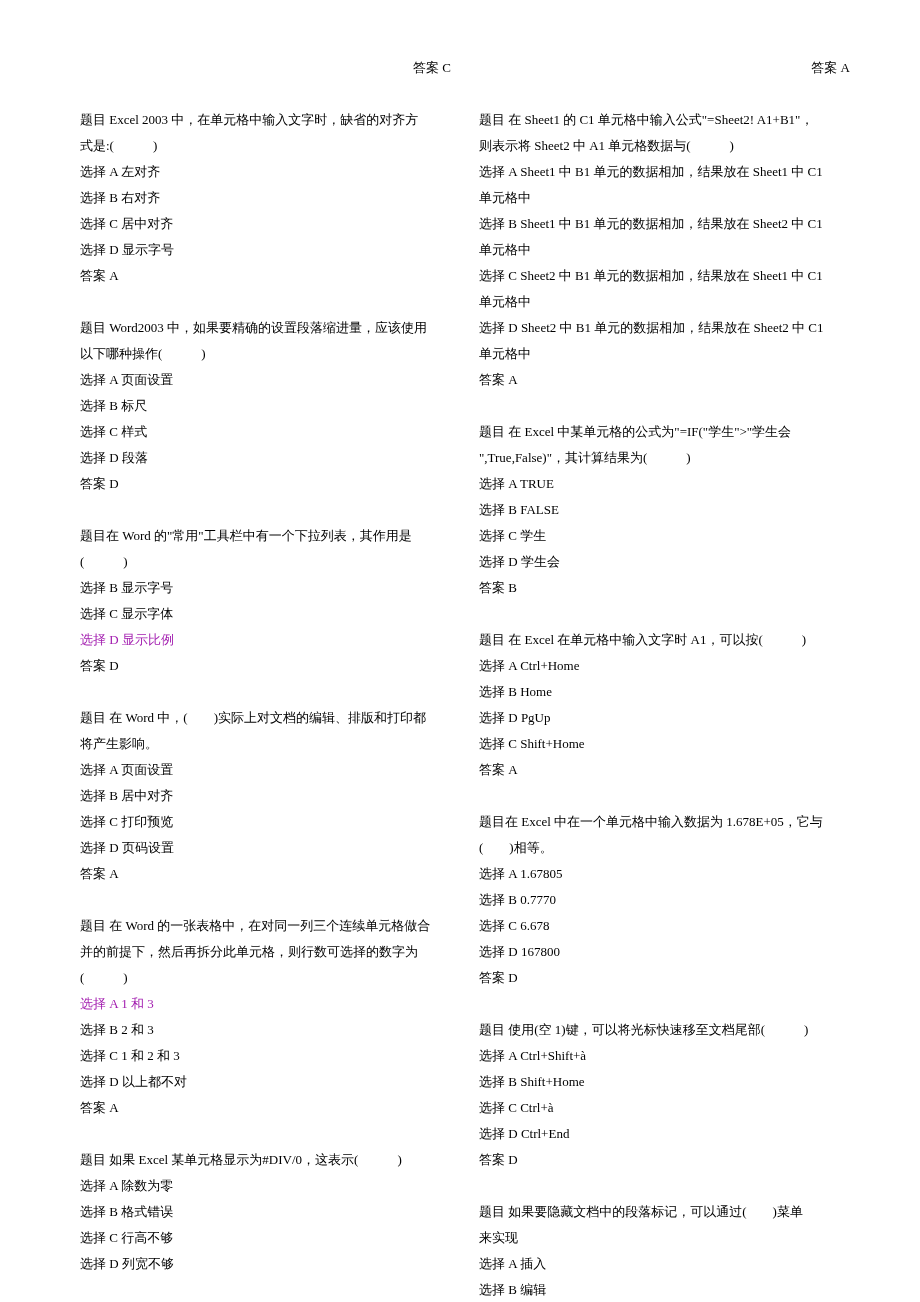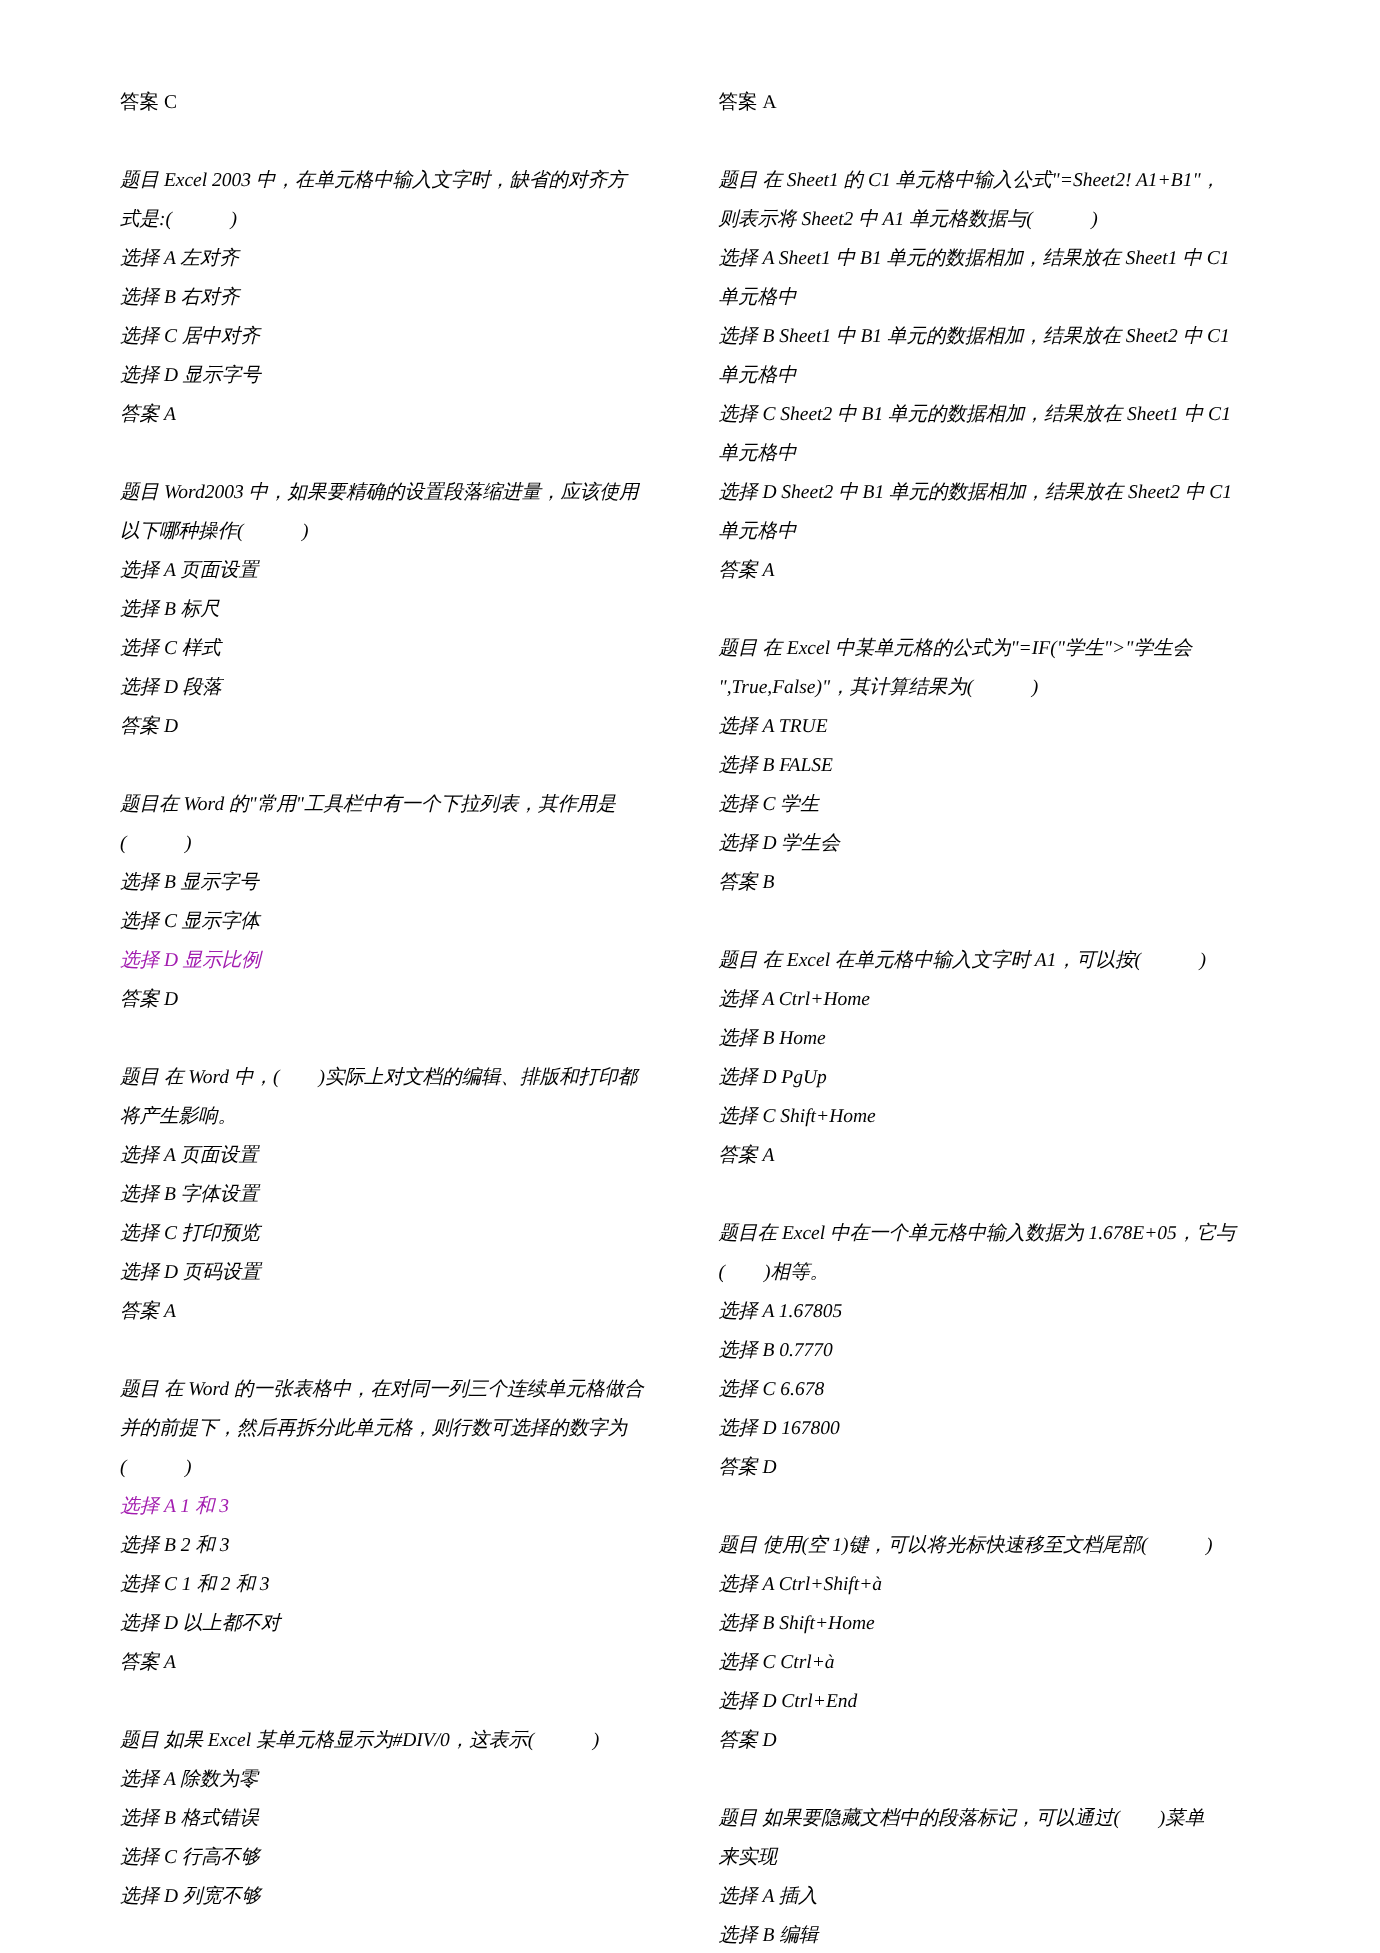--- a/index.html
+++ b/index.html
@@ -15,30 +15,30 @@
     width: 920px;
     min-height: 1302px;
     padding: 55px 70px 55px 80px;
     box-sizing: border-box;
     column-count: 2;
     column-gap: 28px;
   }
   .block {
     break-inside: avoid-column;
     margin-bottom: 26px;
-    font-style: italic;
   }
   .line {
     display: block;
   }
   .red {
     color: #a21caf;
   }
   .standalone-answer {
     margin-bottom: 26px;
+    text-align: right;
   }
 </style>
 </head>
 <body>
 
 <div class="page">
 
   <div class="standalone-answer">
     <span class="line">答案 C</span>
   </div>
@@ -69,21 +69,21 @@
     <span class="line">选择 B 显示字号</span>
     <span class="line">选择 C 显示字体</span>
     <span class="line red">选择 D 显示比例</span>
     <span class="line">答案 D</span>
   </div>
 
   <div class="block">
     <span class="line">题目 在 Word 中，(　　)实际上对文档的编辑、排版和打印都</span>
     <span class="line">将产生影响。</span>
     <span class="line">选择 A 页面设置</span>
-    <span class="line">选择 B 字体设置</span>
+    <span class="line">选择 B 居中对齐</span>
     <span class="line">选择 C 打印预览</span>
     <span class="line">选择 D 页码设置</span>
     <span class="line">答案 A</span>
   </div>
 
   <div class="block">
     <span class="line">题目 在 Word 的一张表格中，在对同一列三个连续单元格做合</span>
     <span class="line">并的前提下，然后再拆分此单元格，则行数可选择的数字为</span>
     <span class="line">(　　　)</span>
     <span class="line red">选择 A 1 和 3</span>

